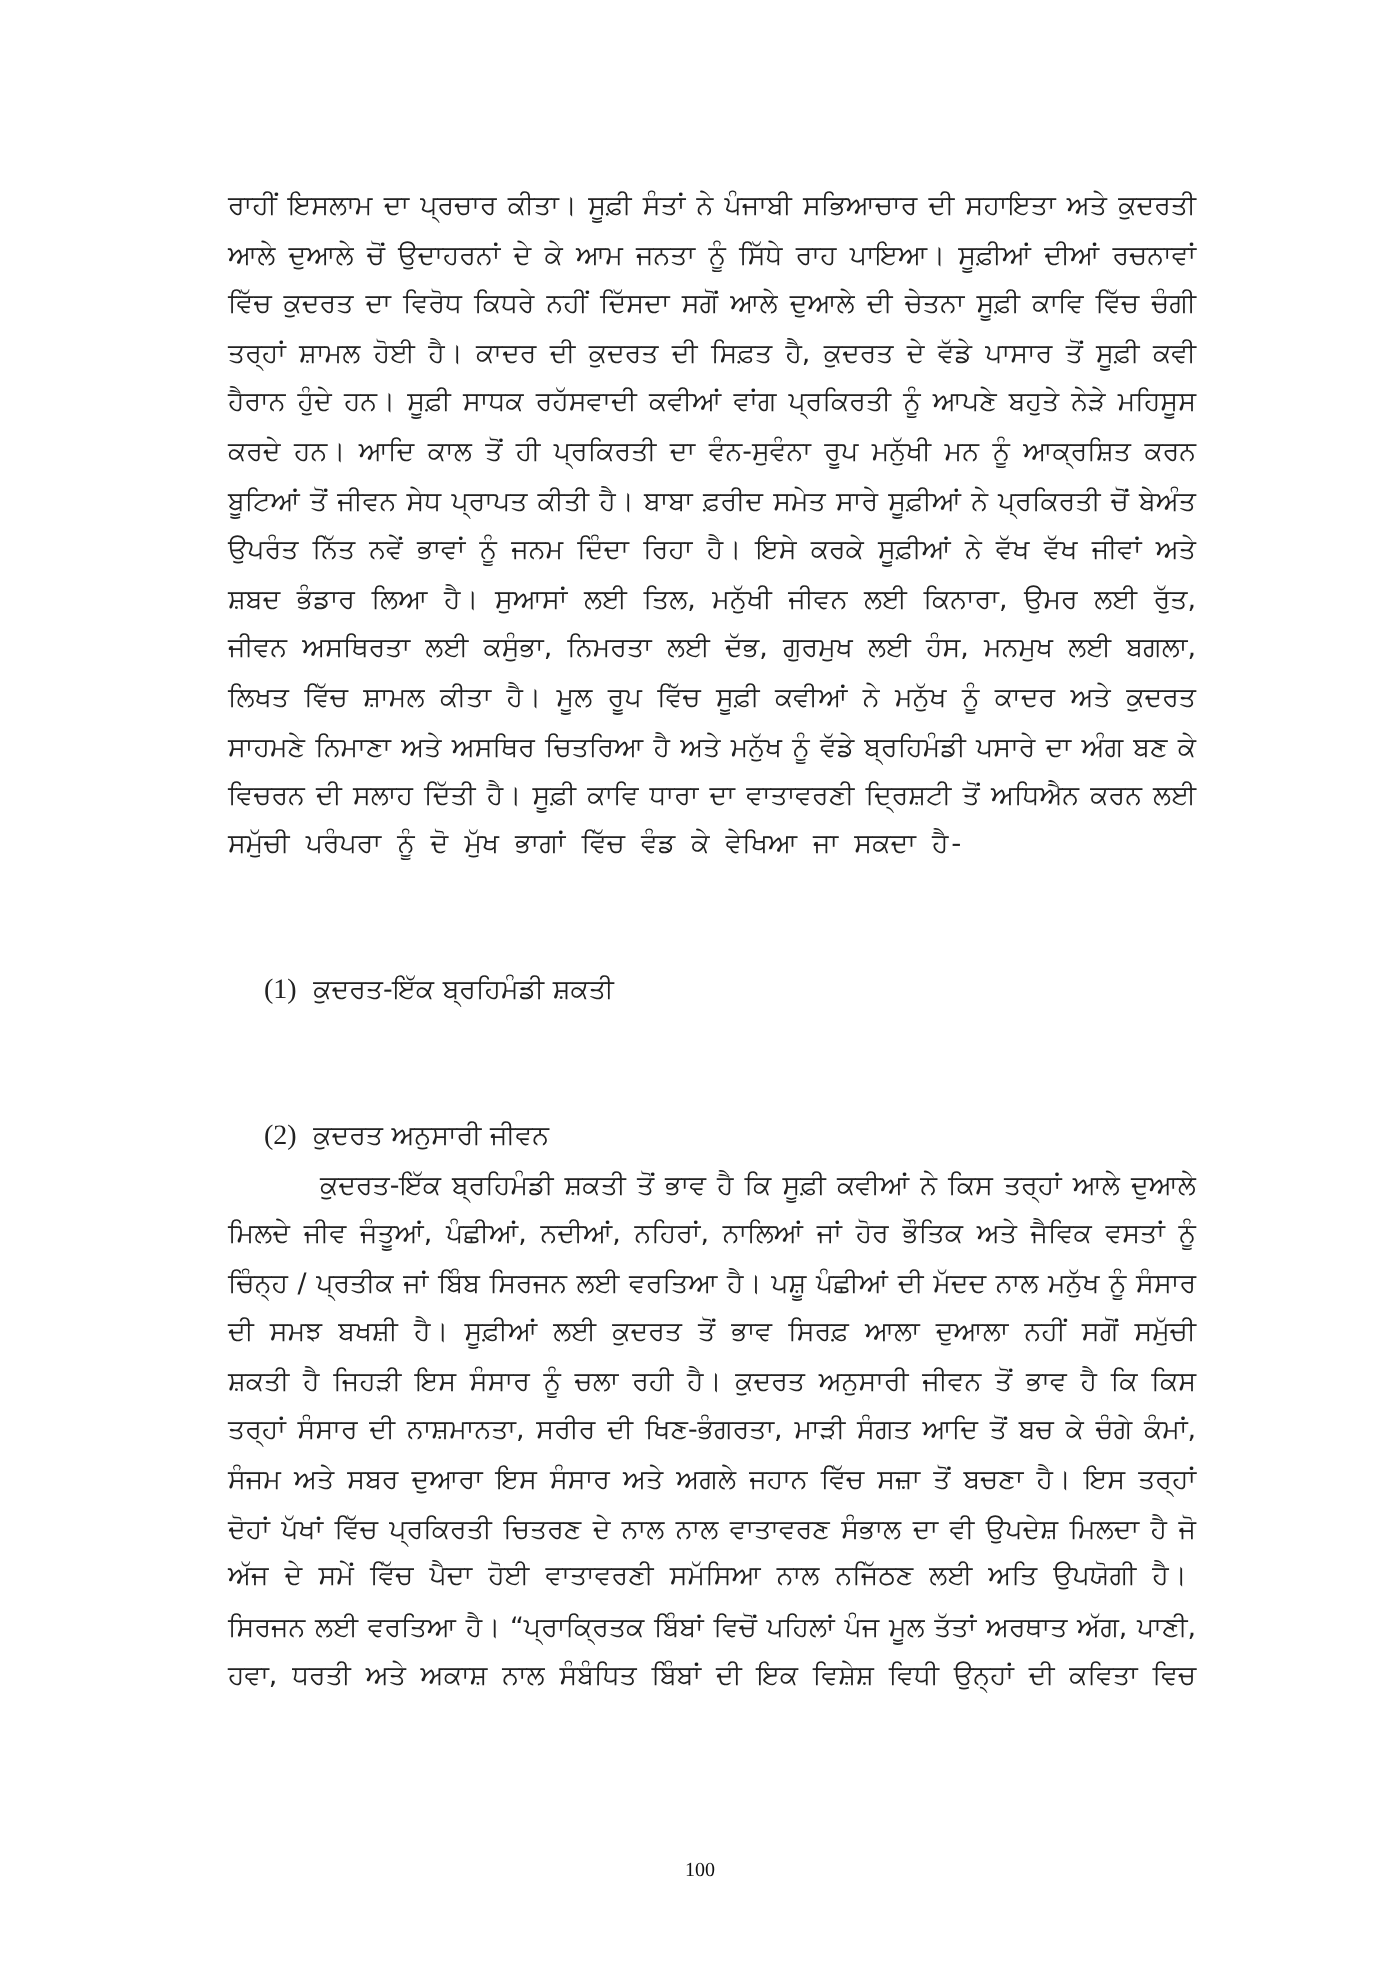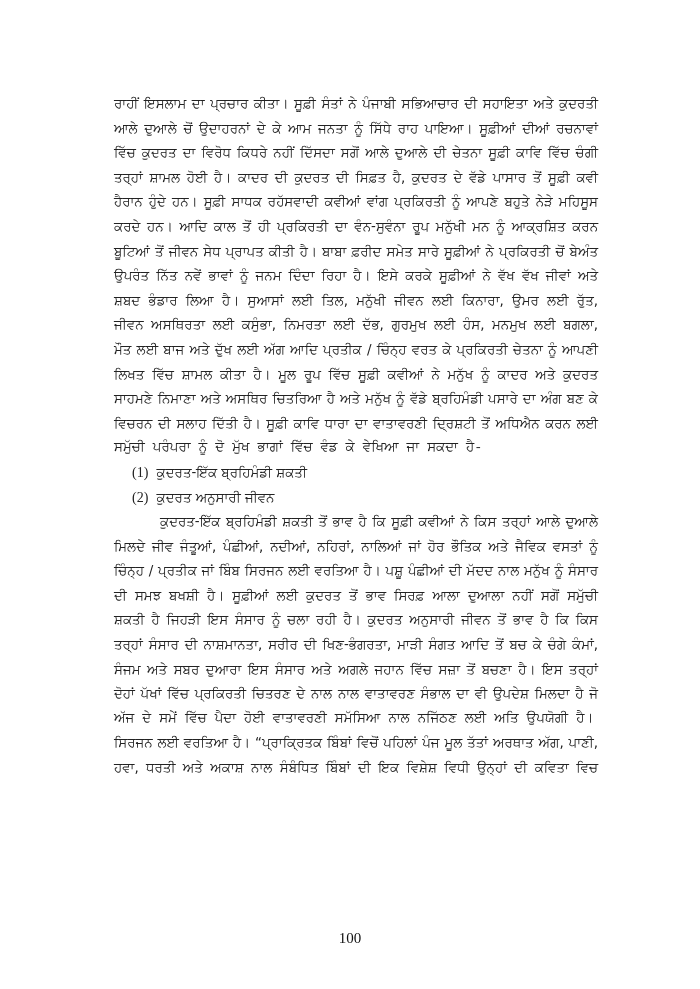--- a/index.html
+++ b/index.html
@@ -5,43 +5,42 @@
   html, body { margin: 0; padding: 0; background: #ffffff; }
   body { width: 700px; height: 989px; position: relative; overflow: hidden; }
   .page {
     position: absolute; left: 114px; top: 92px; width: 484px;
     font-family: "DejaVu Sans", sans-serif; font-size: 13.4px; color: #222;
     line-height: 24.6px;
   }
   .line { display: block; white-space: nowrap; text-align: justify; text-align-last: justify; height: 24.6px; }
   .line.last { text-align-last: left; font-family: Liberation Mono, monospace; }
   .indent { padding-left: 46px; }
-  .list-item { display: block; white-space: nowrap; height: 24.6px; padding-left: 18px; }
+  .list-item { display: block; white-space: nowrap; height: 24.6px; padding-left: 18px; margin-top: 48px; }
   .list-num { font-family: "Liberation Serif", serif; font-size: 14px; margin-right: 4px; }
   .page-number {
     position: absolute; left: 0; width: 700px; top: 930px; text-align: center;
-    font-family: "Liberation Serif", serif; font-size: 15px; color: #111;
+    font-family: "Liberation Serif", serif; font-size: 10px; color: #111;
   }
 </style>
 </head>
 <body>
 
 <div class="page">
   <div>
     <span class="line">ਰਾਹੀਂ ਇਸਲਾਮ ਦਾ ਪ੍ਰਚਾਰ ਕੀਤਾ। ਸੂਫ਼ੀ ਸੰਤਾਂ ਨੇ ਪੰਜਾਬੀ ਸਭਿਆਚਾਰ ਦੀ ਸਹਾਇਤਾ ਅਤੇ ਕੁਦਰਤੀ</span>
     <span class="line">ਆਲੇ ਦੁਆਲੇ ਚੋਂ ਉਦਾਹਰਨਾਂ ਦੇ ਕੇ ਆਮ ਜਨਤਾ ਨੂੰ ਸਿੱਧੇ ਰਾਹ ਪਾਇਆ। ਸੂਫ਼ੀਆਂ ਦੀਆਂ ਰਚਨਾਵਾਂ</span>
     <span class="line">ਵਿੱਚ ਕੁਦਰਤ ਦਾ ਵਿਰੋਧ ਕਿਧਰੇ ਨਹੀਂ ਦਿੱਸਦਾ ਸਗੋਂ ਆਲੇ ਦੁਆਲੇ ਦੀ ਚੇਤਨਾ ਸੂਫ਼ੀ ਕਾਵਿ ਵਿੱਚ ਚੰਗੀ</span>
     <span class="line">ਤਰ੍ਹਾਂ ਸ਼ਾਮਲ ਹੋਈ ਹੈ। ਕਾਦਰ ਦੀ ਕੁਦਰਤ ਦੀ ਸਿਫ਼ਤ ਹੈ, ਕੁਦਰਤ ਦੇ ਵੱਡੇ ਪਾਸਾਰ ਤੋਂ ਸੂਫ਼ੀ ਕਵੀ</span>
     <span class="line">ਹੈਰਾਨ ਹੁੰਦੇ ਹਨ। ਸੂਫ਼ੀ ਸਾਧਕ ਰਹੱਸਵਾਦੀ ਕਵੀਆਂ ਵਾਂਗ ਪ੍ਰਕਿਰਤੀ ਨੂੰ ਆਪਣੇ ਬਹੁਤੇ ਨੇੜੇ ਮਹਿਸੂਸ</span>
     <span class="line">ਕਰਦੇ ਹਨ। ਆਦਿ ਕਾਲ ਤੋਂ ਹੀ ਪ੍ਰਕਿਰਤੀ ਦਾ ਵੰਨ-ਸੁਵੰਨਾ ਰੂਪ ਮਨੁੱਖੀ ਮਨ ਨੂੰ ਆਕ੍ਰਸ਼ਿਤ ਕਰਨ</span>
     <span class="line">ਬੂਟਿਆਂ ਤੋਂ ਜੀਵਨ ਸੇਧ ਪ੍ਰਾਪਤ ਕੀਤੀ ਹੈ। ਬਾਬਾ ਫ਼ਰੀਦ ਸਮੇਤ ਸਾਰੇ ਸੂਫ਼ੀਆਂ ਨੇ ਪ੍ਰਕਿਰਤੀ ਚੋਂ ਬੇਅੰਤ</span>
     <span class="line">ਉਪਰੰਤ ਨਿੱਤ ਨਵੇਂ ਭਾਵਾਂ ਨੂੰ ਜਨਮ ਦਿੰਦਾ ਰਿਹਾ ਹੈ। ਇਸੇ ਕਰਕੇ ਸੂਫ਼ੀਆਂ ਨੇ ਵੱਖ ਵੱਖ ਜੀਵਾਂ ਅਤੇ</span>
     <span class="line">ਸ਼ਬਦ ਭੰਡਾਰ ਲਿਆ ਹੈ। ਸੁਆਸਾਂ ਲਈ ਤਿਲ, ਮਨੁੱਖੀ ਜੀਵਨ ਲਈ ਕਿਨਾਰਾ, ਉਮਰ ਲਈ ਰੁੱਤ,</span>
     <span class="line">ਜੀਵਨ ਅਸਥਿਰਤਾ ਲਈ ਕਸੁੰਭਾ, ਨਿਮਰਤਾ ਲਈ ਦੱਭ, ਗੁਰਮੁਖ ਲਈ ਹੰਸ, ਮਨਮੁਖ ਲਈ ਬਗਲਾ,</span>
-    <span class="line">ਮੌਤ ਲਈ ਬਾਜ ਅਤੇ ਦੁੱਖ ਲਈ ਅੱਗ ਆਦਿ ਪ੍ਰਤੀਕ / ਚਿੰਨ੍ਹ ਵਰਤ ਕੇ ਪ੍ਰਕਿਰਤੀ ਚੇਤਨਾ ਨੂੰ ਆਪਣੀ</span>
     <span class="line">ਲਿਖਤ ਵਿੱਚ ਸ਼ਾਮਲ ਕੀਤਾ ਹੈ। ਮੂਲ ਰੂਪ ਵਿੱਚ ਸੂਫ਼ੀ ਕਵੀਆਂ ਨੇ ਮਨੁੱਖ ਨੂੰ ਕਾਦਰ ਅਤੇ ਕੁਦਰਤ</span>
     <span class="line">ਸਾਹਮਣੇ ਨਿਮਾਣਾ ਅਤੇ ਅਸਥਿਰ ਚਿਤਰਿਆ ਹੈ ਅਤੇ ਮਨੁੱਖ ਨੂੰ ਵੱਡੇ ਬ੍ਰਹਿਮੰਡੀ ਪਸਾਰੇ ਦਾ ਅੰਗ ਬਣ ਕੇ</span>
     <span class="line">ਵਿਚਰਨ ਦੀ ਸਲਾਹ ਦਿੱਤੀ ਹੈ। ਸੂਫ਼ੀ ਕਾਵਿ ਧਾਰਾ ਦਾ ਵਾਤਾਵਰਣੀ ਦ੍ਰਿਸ਼ਟੀ ਤੋਂ ਅਧਿਐਨ ਕਰਨ ਲਈ</span>
     <span class="line last">ਸਮੁੱਚੀ ਪਰੰਪਰਾ ਨੂੰ ਦੋ ਮੁੱਖ ਭਾਗਾਂ ਵਿੱਚ ਵੰਡ ਕੇ ਵੇਖਿਆ ਜਾ ਸਕਦਾ ਹੈ-</span>
   </div>
 
   <div>
     <span class="list-item">
       <span class="list-num">(1)</span>
       <span>ਕੁਦਰਤ-ਇੱਕ ਬ੍ਰਹਿਮੰਡੀ ਸ਼ਕਤੀ</span>

